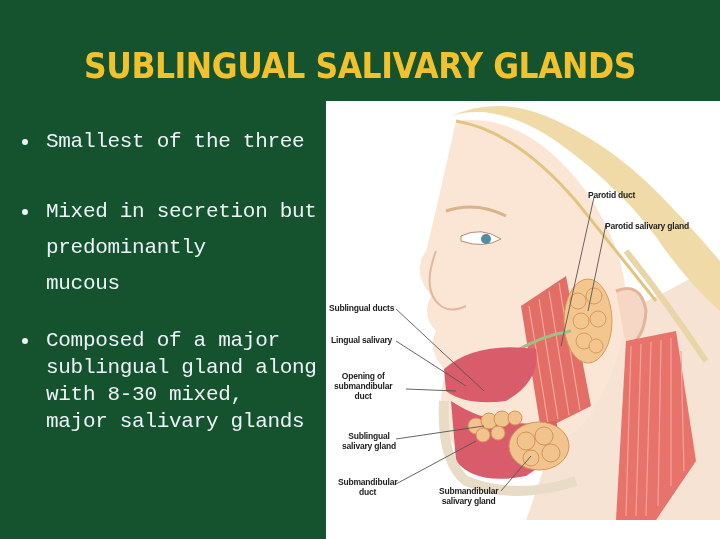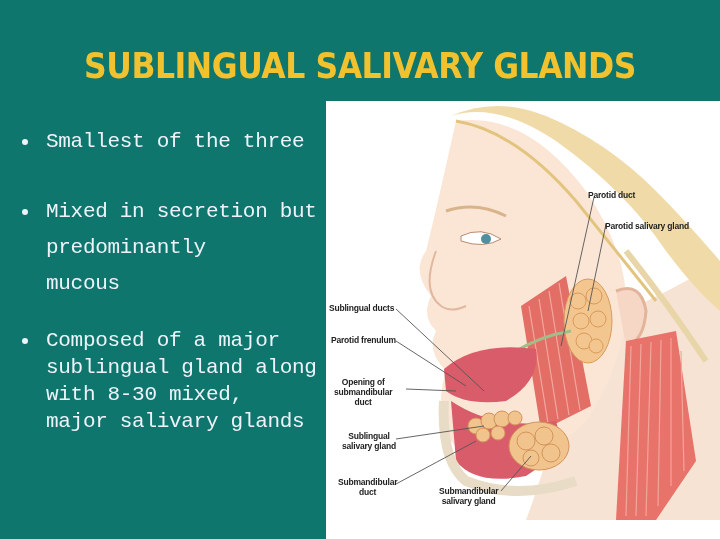--- a/index.html
+++ b/index.html
@@ -2,21 +2,21 @@
 <html><head>
   <meta charset="utf-8">
   <style>
     html, body { margin: 0; padding: 0; }
     body {
       width: 720px; height: 539px; overflow: hidden;
       background: #1f497d;
       font-family: "Liberation Sans", "DejaVu Sans", sans-serif;
       position: relative;
     }
-    .slide { position: absolute; inset: 0; background: #0f766e; }
+    .slide { position: absolute; inset: 0; background: #14532d; }
     .title {
       position: absolute; left: 0; right: 0; top: 46px;
       text-align: center;
       color: #f2c12e;
       font-weight: bold;
       font-size: 35px;
       letter-spacing: -0.5px;
       font-family: "DejaVu Sans", sans-serif;
       transform: scaleX(0.9);
       transform-origin: center;
@@ -162,22 +162,22 @@
         <line x1="80" y1="288" x2="130" y2="290"></line>
         <line x1="70" y1="338" x2="158" y2="325"></line>
         <line x1="70" y1="383" x2="150" y2="340"></line>
         <line x1="175" y1="390" x2="205" y2="355"></line>
       </g>
     </svg>
 
     <div class="lbl" style="left:262px; top:89px;">Parotid duct</div>
     <div class="lbl" style="left:279px; top:120px;">Parotid salivary gland</div>
     <div class="lbl" style="left:3px; top:202px;">Sublingual ducts</div>
-    <div class="lbl" style="left:5px; top:234px;">Parotid frenulum</div>
-    <div class="lbl" style="left:8px; top:270px;margin-top:6px;">
+    <div class="lbl" style="left:5px; top:234px;">Lingual salivary</div>
+    <div class="lbl" style="left:8px; top:270px;">
       <div>Opening of</div>
       <div>submandibular</div>
       <div>duct</div>
     </div>
     <div class="lbl" style="left:16px; top:330px;">
       <div>Sublingual</div>
       <div>salivary gland</div>
     </div>
     <div class="lbl" style="left:12px; top:376px;">
       <div>Submandibular</div>

